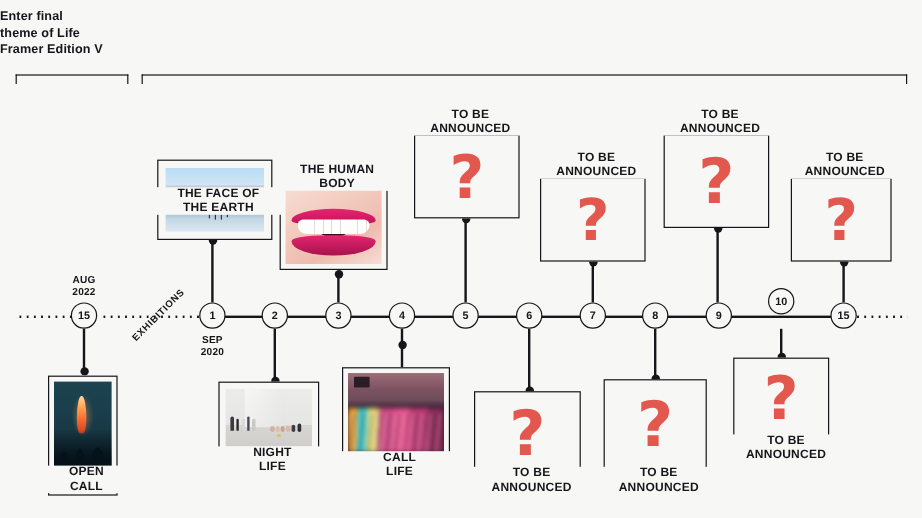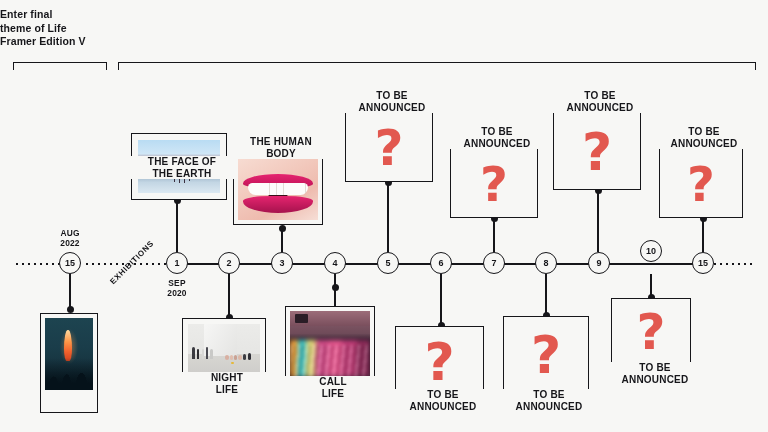--- a/index.html
+++ b/index.html
@@ -333,20 +333,22 @@
   <div class="stem" style="left:702.1px;top:218px;height:34px;"></div>
   <div class="stem-dot" style="left:699.5px;top:215px;"></div>
 
   <div class="card" style="left:40px;top:313px;width:58px;height:100px;">
     <div class="photo img-flare" style="left:4px;top:4px;right:4px;height:72px;">
       <div class="glow"></div>
         <div class="flame"></div>
         <div class="crowd"></div>
     </div>
   </div>
+  <div class="card-title" style="left:39px;top:388px;width:60px;">OPEN
+CALL</div>
 
   <div class="card" style="left:131px;top:133px;width:96px;height:67px;">
     <div class="photo img-earth" style="left:6px;top:6px;right:6px;bottom:6px;">
       <div class="dune"></div>
       <div class="tree" style="left:44%;top:58%;"></div>
       <div class="tree" style="left:50%;top:56%;height:26%;"></div>
       <div class="tree" style="left:56%;top:59%;"></div>
       <div class="tree" style="left:62%;top:60%;height:18%;"></div>
     </div>
   </div>

